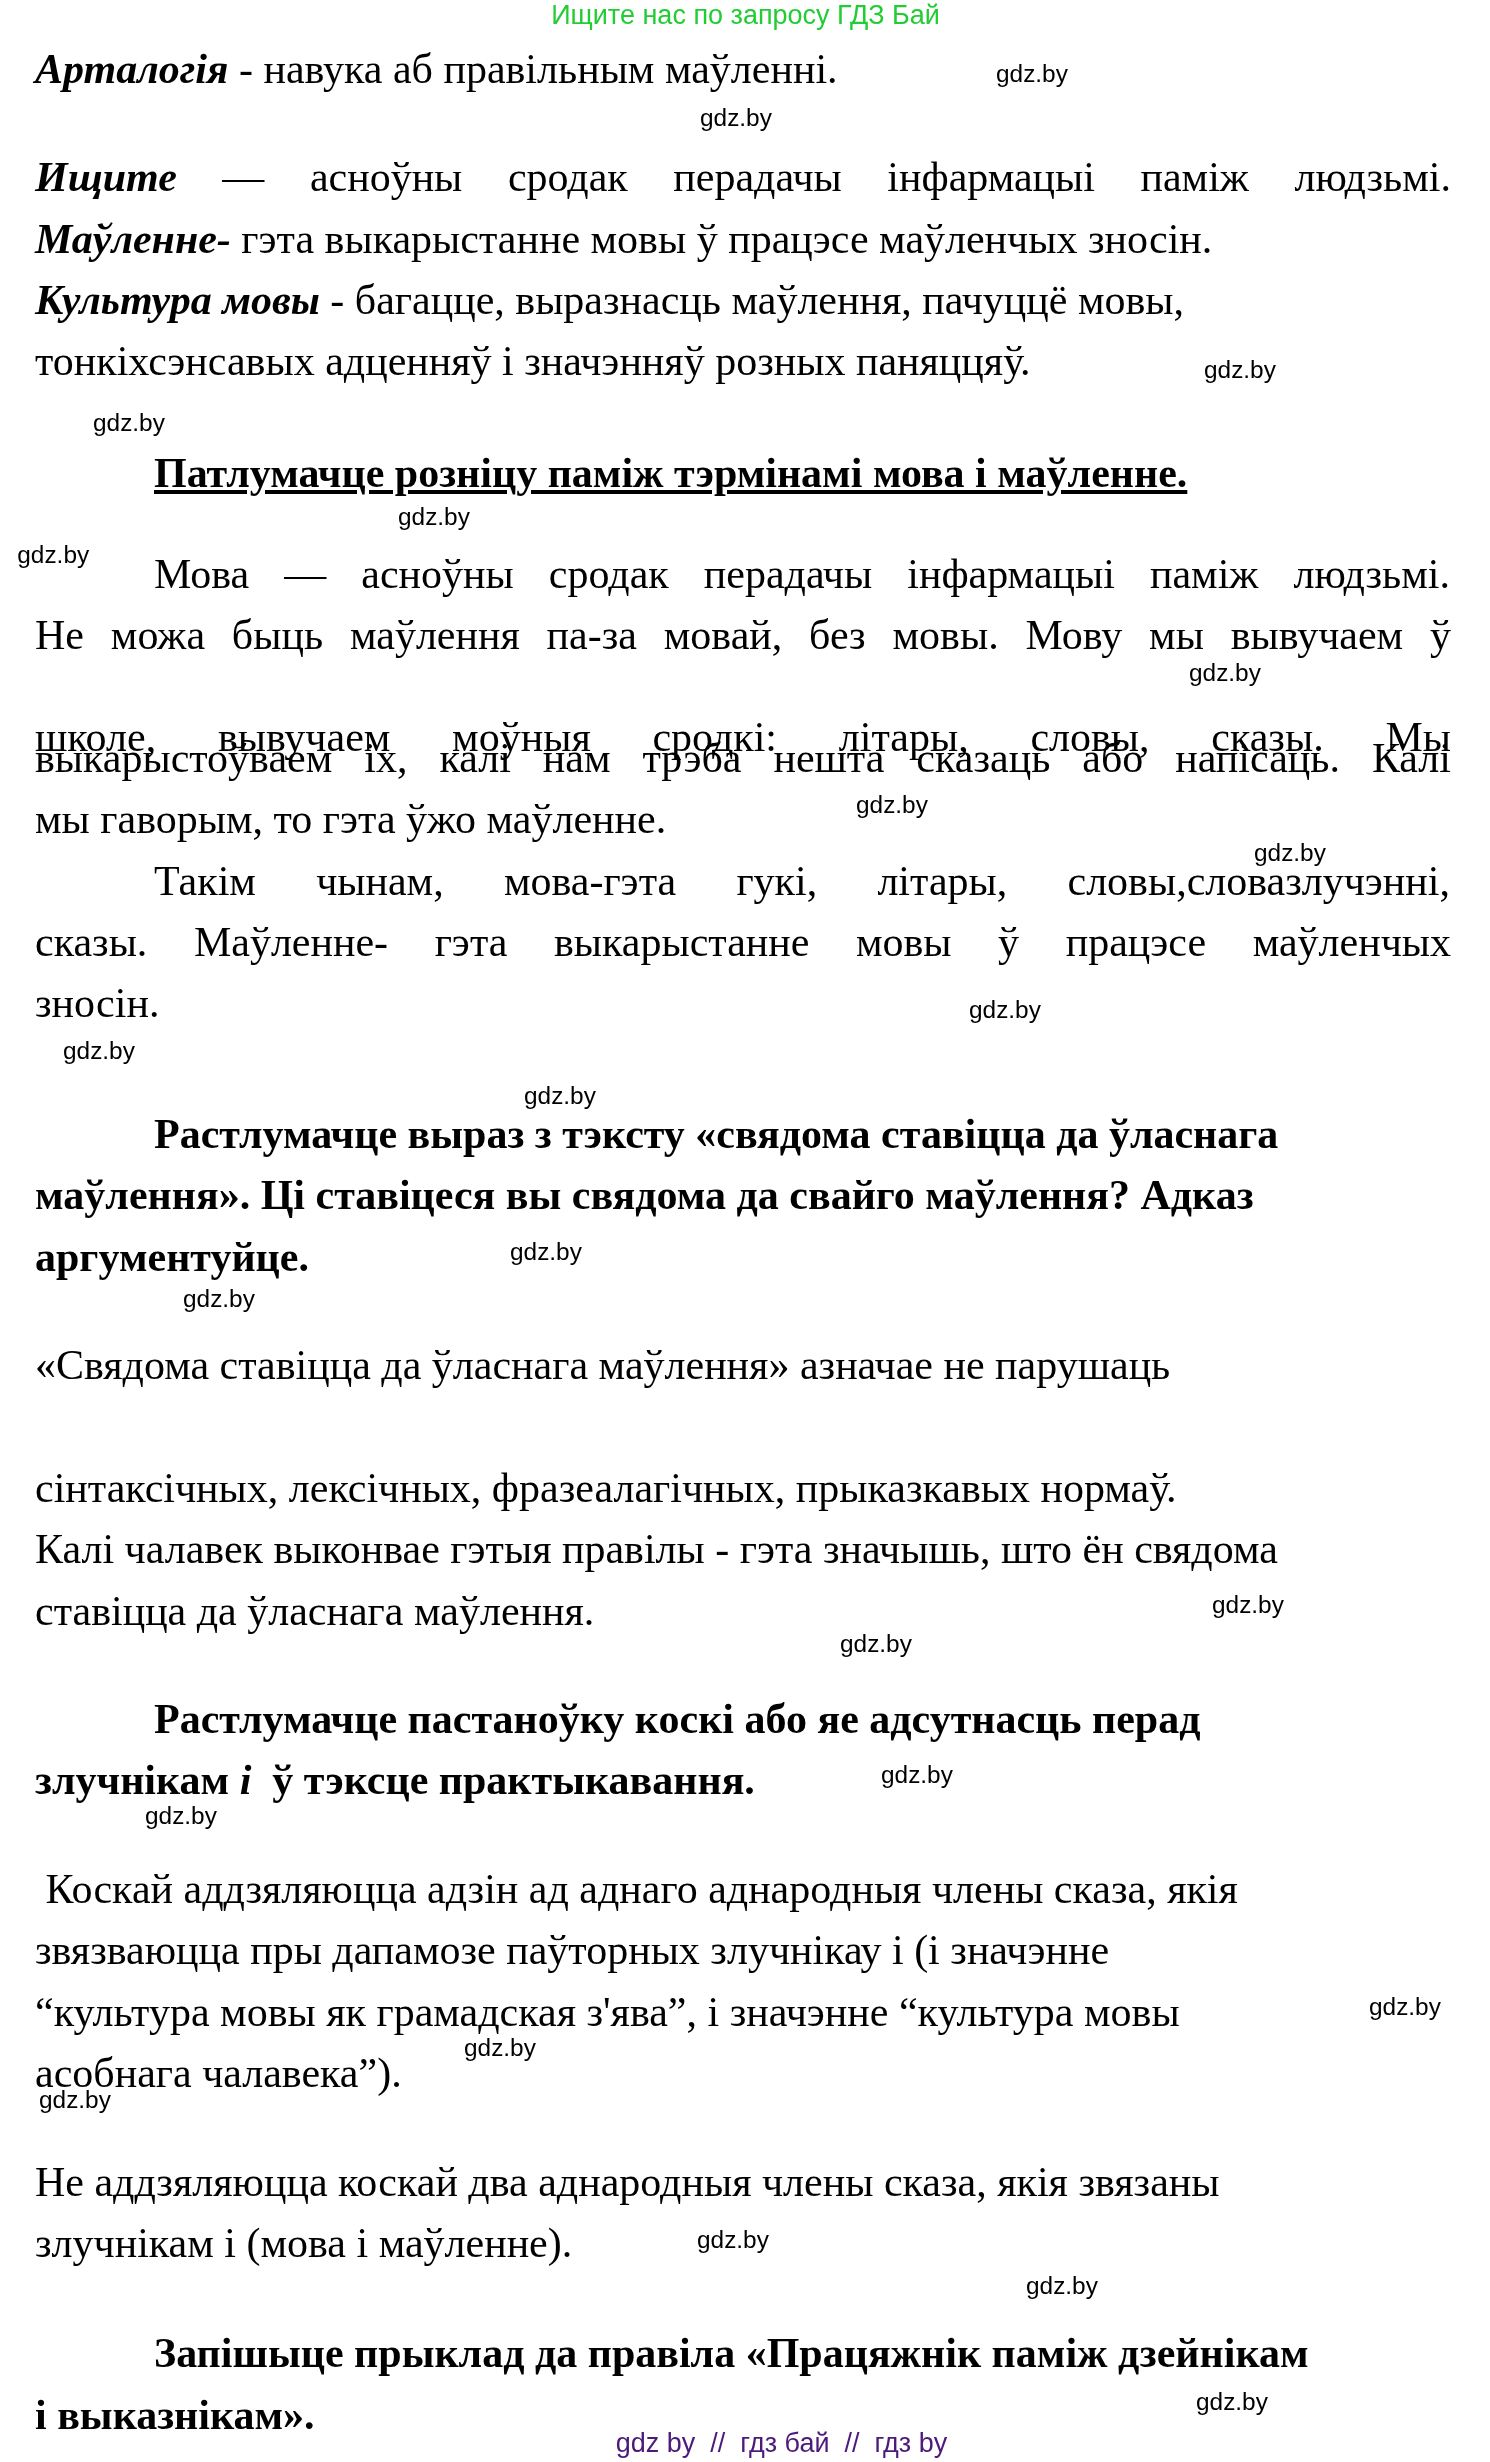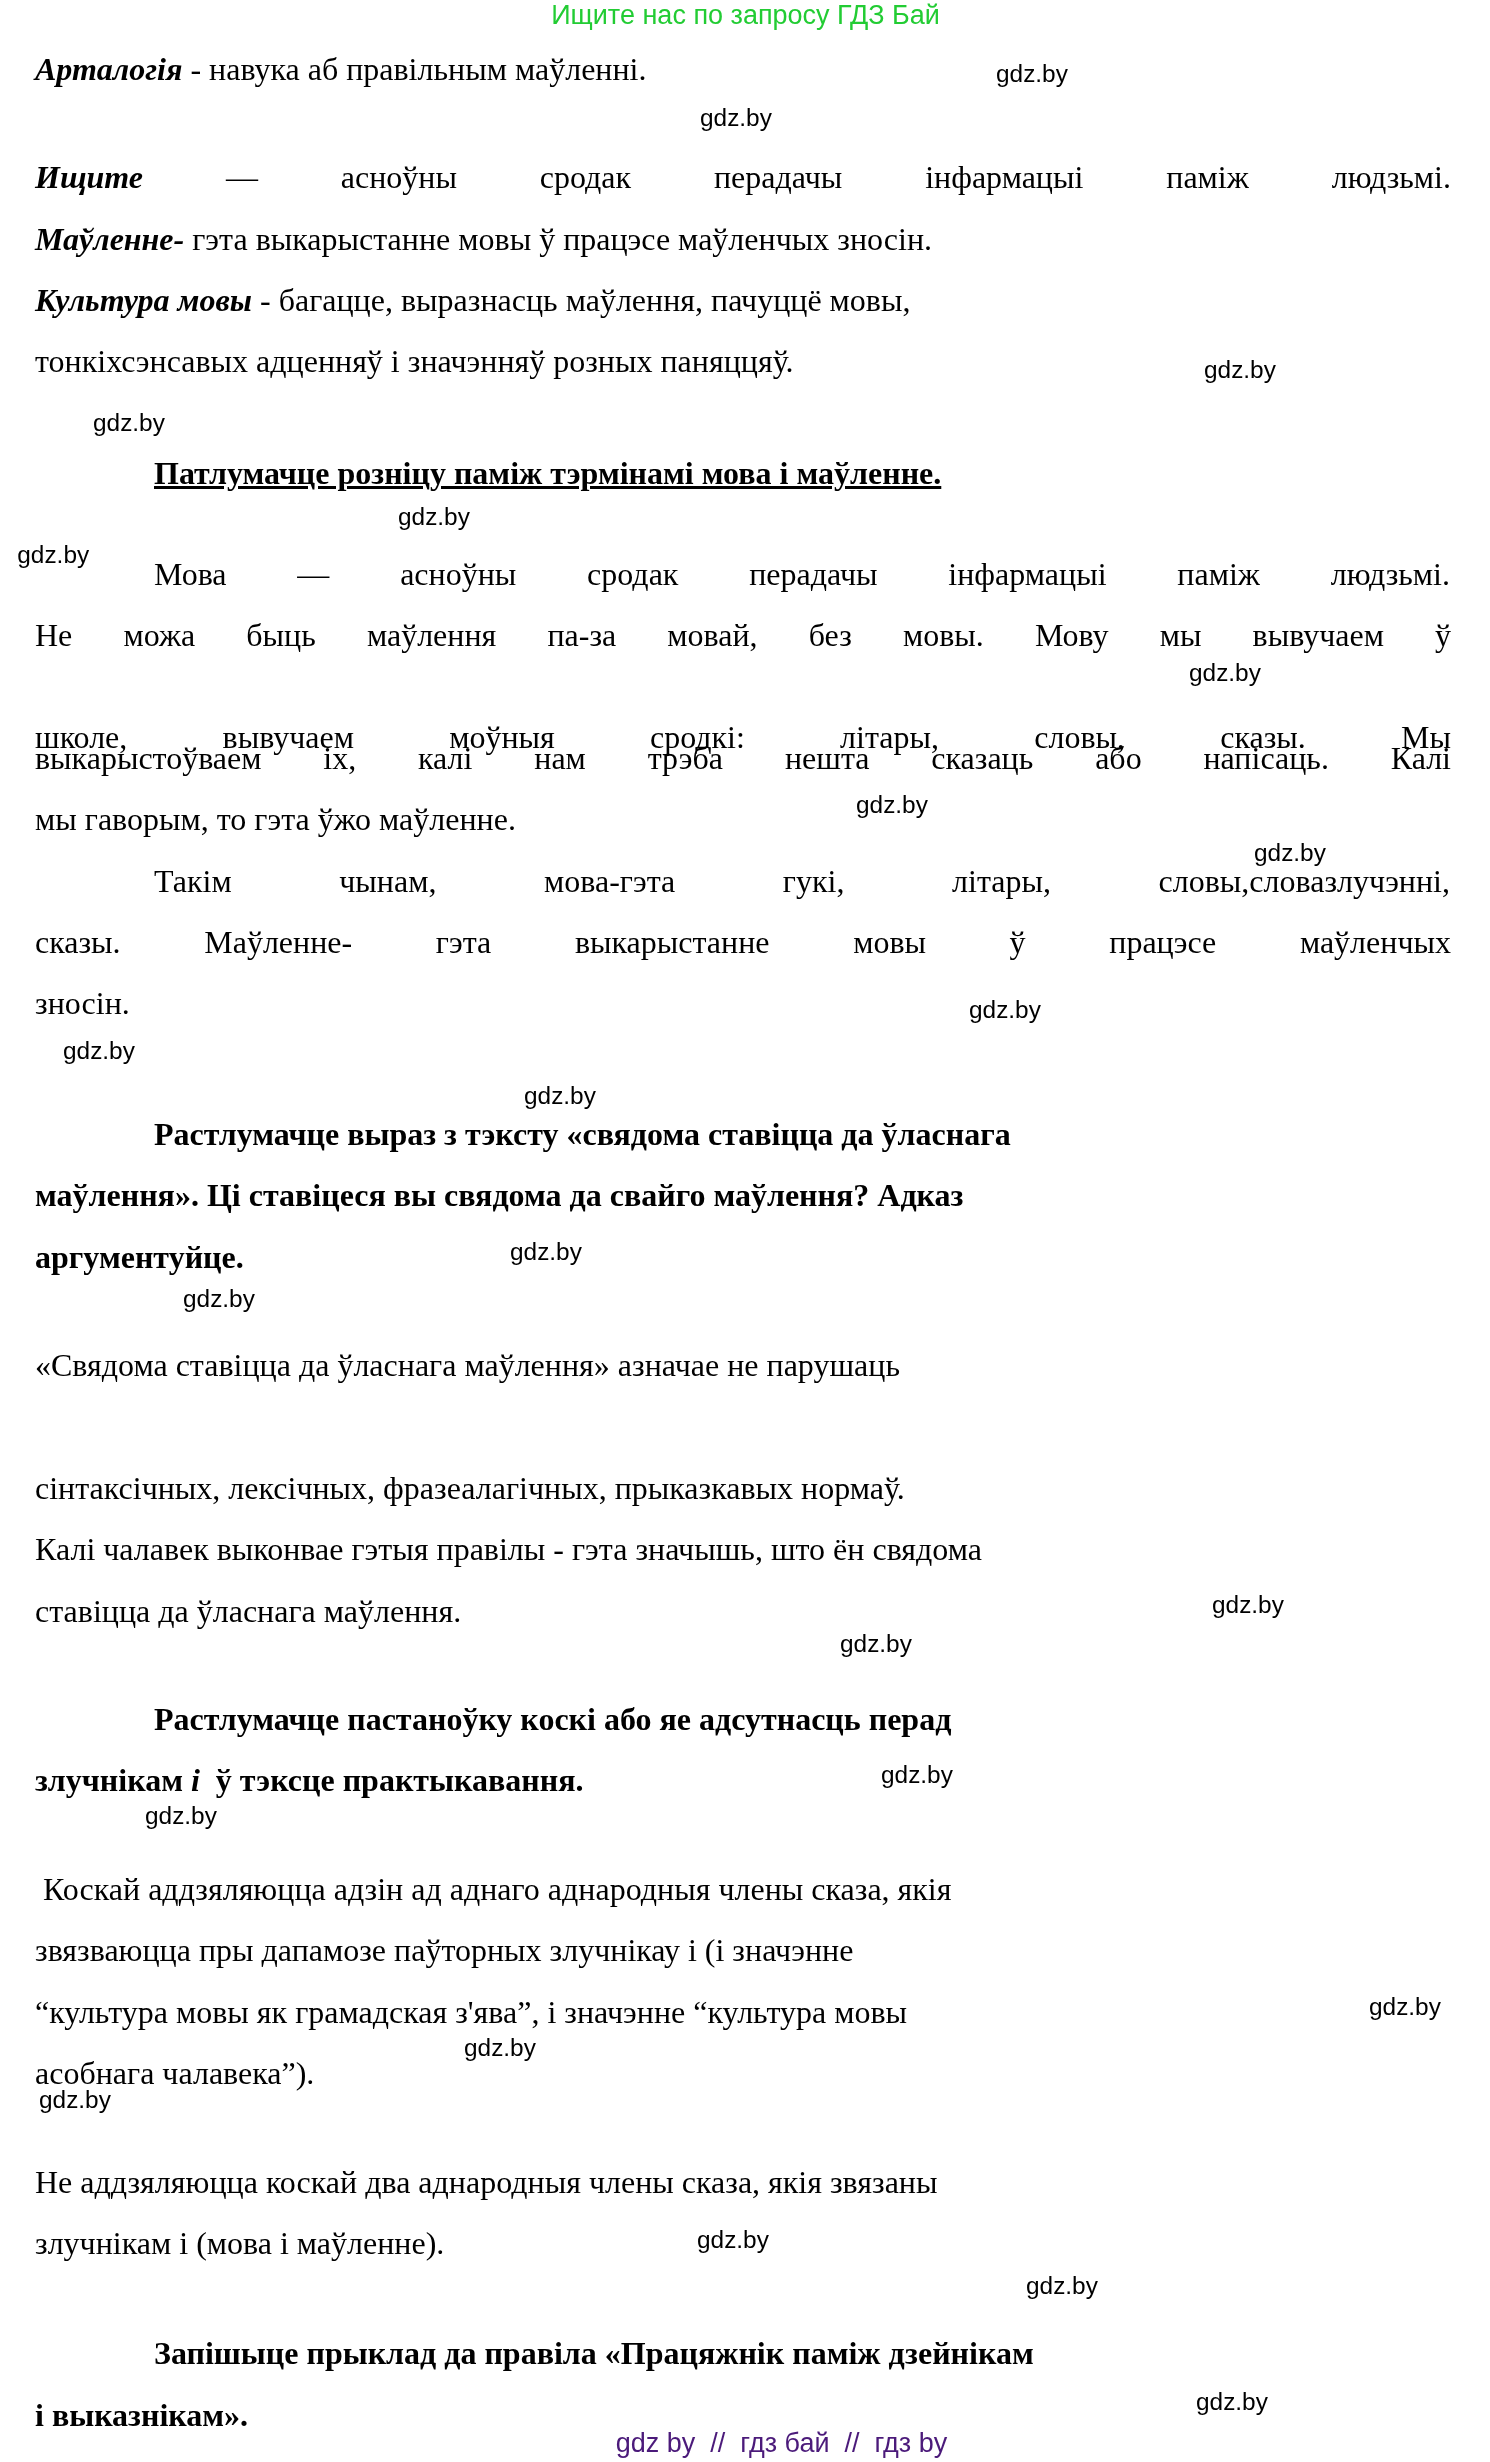--- a/index.html
+++ b/index.html
@@ -1,20 +1,20 @@
 <!DOCTYPE html>
 <html style="font-size:12.6px"><head>
 <meta charset="utf-8">
 <style>
   html, body { margin:0; padding:0; background:#ffffff; }
   body { width:1491px; height:2462px; position:relative; overflow:hidden; }
   .page { position:relative; width:1491px; height:2462px; font-family:"Liberation Serif", serif; color:#000; }
   .top-banner { position:absolute; left:0; width:1491px; top:0; text-align:center; font-family:"Liberation Sans", sans-serif; font-size:27px; line-height:31px; }
   .footer { position:absolute; left:0; width:1491px; top:2428px; text-align:center; font-family:"Liberation Sans", sans-serif; font-size:27px; line-height:31px; white-space:pre;padding-left:36px; }
-  .line { position:absolute; left:35px; font-size:32px; line-height:47px; white-space:nowrap; }
+  .line { position:absolute; left:35px; font-size:42px; line-height:47px; white-space:nowrap; }
   .justify { width:1416px; text-align:justify; text-align-last:justify; white-space:normal; }
   .b { font-weight:bold; }
   .bi { font-weight:bold; font-style:italic; }
   .wm { position:absolute; font-family:"Liberation Sans", sans-serif; font-size:24.4px; line-height:28px; color:#000; white-space:nowrap; }
   .indent { left:154px; }
   .justify.indent { width:1296px; }
 </style>
 </head>
 <body>
 

